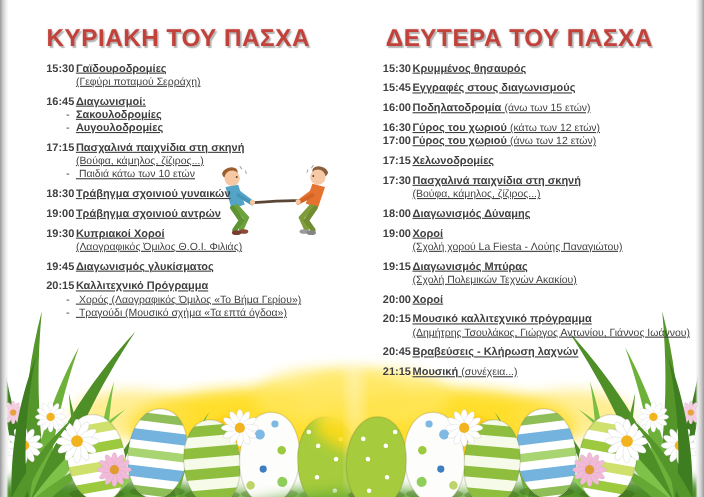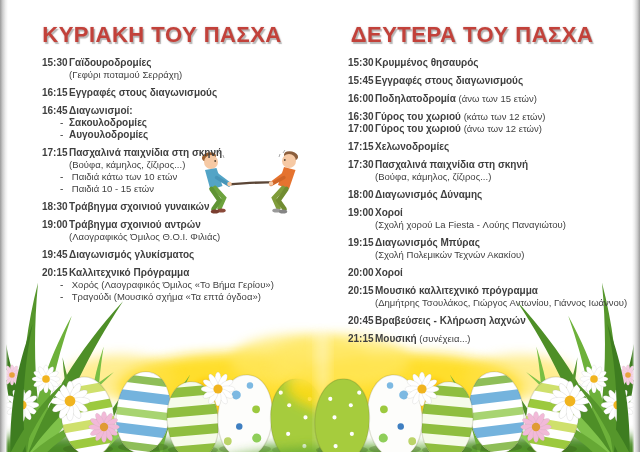--- a/index.html
+++ b/index.html
@@ -10,21 +10,21 @@
   .edge-right{right:0;background:linear-gradient(270deg,#9a9a9a 0%,#cfcfcf 35%,#efefef 70%,rgba(255,255,255,0) 100%);}
   .col-title{position:absolute;top:22px;width:280px;text-align:center;
         font-size:22px;line-height:26px;font-weight:bold;letter-spacing:.5px;
         color:#c2413a;text-shadow:1.5px 1.5px 1px rgba(125,125,125,.55),0 0 2px rgba(200,160,160,.6);
         z-index:4;white-space:nowrap;}
   #left-title{left:22px;}
   #right-title{left:332px;}
   .col{position:absolute;top:57px;z-index:4;color:#3f3f3f;font-size:10px;line-height:12px;}
   #left-col{left:42px;width:276px;}
   #right-col{left:348px;width:288px;}
-  .line{white-space:nowrap;}
+  .line{white-space:nowrap;text-decoration:underline;}
   .line.gap{margin-top:6px;}
   .line.sub{padding-left:27px;}
   .time{display:inline-block;min-width:27px;font-weight:bold;}
   .bold{font-weight:bold;}
   .reg{font-size:9.5px;}
   .dash{display:inline-block;width:9px;margin-left:-9px;}
   .clipart{position:absolute;left:190px;top:148px;width:125px;height:72px;z-index:3;}
   .deco{position:absolute;left:0;bottom:0;width:640px;height:175px;z-index:1;}
 </style>
 </head>
@@ -35,30 +35,29 @@
   <div class="edge edge-left"></div>
   <div class="edge edge-right"></div>
 
   <div class="col-title" id="left-title" style="color: rgb(194, 65, 58);">ΚΥΡΙΑΚΗ ΤΟΥ ΠΑΣΧΑ</div>
   <div class="col-title" id="right-title" style="color: rgb(194, 65, 58);">ΔΕΥΤΕΡΑ ΤΟΥ ΠΑΣΧΑ</div>
 
   <div class="col" id="left-col">
 
   <div class="line"><span class="time">15:30</span><span class="bold">Γαϊδουροδρομίες</span> </div>
       <div class="line sub"> <span class="reg">(Γεφύρι ποταμού Σερράχη)</span></div>
-      <div class="line gap"><span class="time">16:15</span><span class="bold">Εγγραφές στους διαγωνισμούς</span> </div>
       <div class="line gap"><span class="time">16:45</span><span class="bold">Διαγωνισμοί:</span> </div>
       <div class="line sub"><span class="dash">-</span><span class="bold">Σακουλοδρομίες</span> </div>
       <div class="line sub"><span class="dash">-</span><span class="bold">Αυγουλοδρομίες</span> </div>
       <div class="line gap"><span class="time">17:15</span><span class="bold">Πασχαλινά παιχνίδια στη σκηνή</span> </div>
       <div class="line sub"> <span class="reg">(Βούφα, κάμηλος, ζίζιρος...)</span></div>
       <div class="line sub"><span class="dash">-</span> <span class="reg">Παιδιά κάτω των 10 ετών</span></div>
-      <div class="line sub"><span class="dash">-</span> <span class="reg">Παιδιά 10 - 15 ετών</span></div>
       <div class="line gap"><span class="time">18:30</span><span class="bold">Τράβηγμα σχοινιού γυναικών</span> </div>
       <div class="line gap"><span class="time">19:00</span><span class="bold">Τράβηγμα σχοινιού αντρών</span> </div>
+      <div class="line gap"><span class="time">19:30</span><span class="bold">Κυπριακοί Χοροί</span> </div>
       <div class="line sub"> <span class="reg">(Λαογραφικός Όμιλος Θ.Ο.Ι. Φιλιάς)</span></div>
       <div class="line gap"><span class="time">19:45</span><span class="bold">Διαγωνισμός γλυκίσματος</span> </div>
       <div class="line gap"><span class="time">20:15</span><span class="bold">Καλλιτεχνικό Πρόγραμμα</span> </div>
       <div class="line sub"><span class="dash">-</span> <span class="reg">Χορός (Λαογραφικός Όμιλος «Το Βήμα Γερίου»)</span></div>
       <div class="line sub"><span class="dash">-</span> <span class="reg">Τραγούδι (Μουσικό σχήμα «Τα επτά όγδοα»)</span></div>
     </div>
 
   <div class="col" id="right-col">
 
   <div class="line"><span class="time">15:30</span><span class="bold">Κρυμμένος θησαυρός</span> </div>

